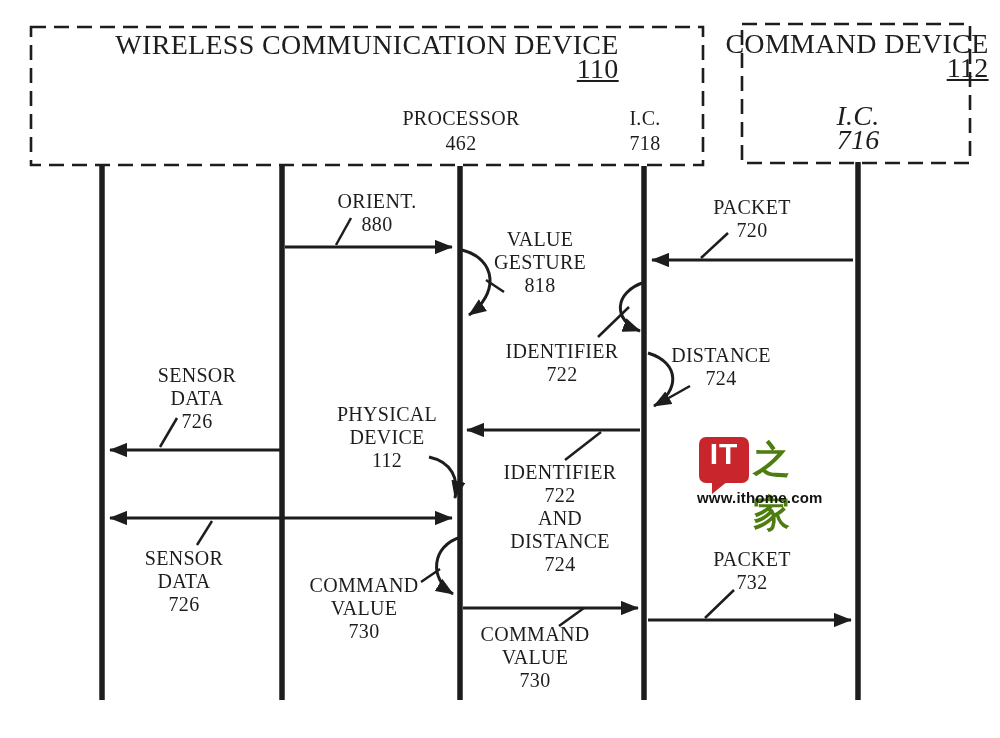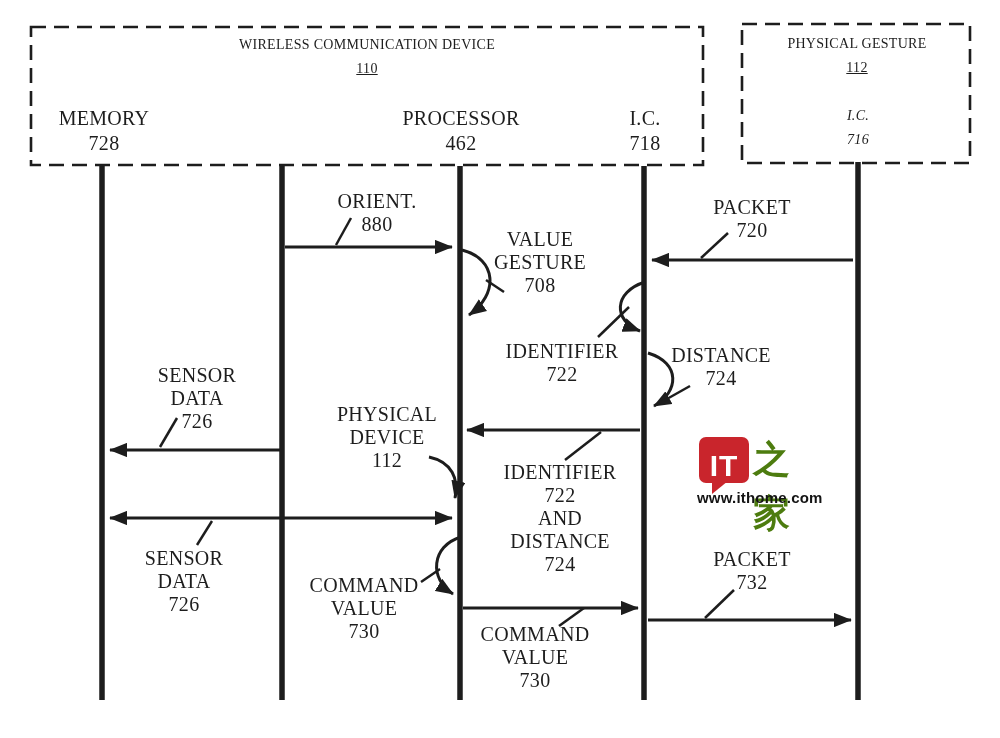--- a/index.html
+++ b/index.html
@@ -7,27 +7,27 @@
     position:relative; width:1000px; height:738px; background:#ffffff;
     font-family:"Liberation Serif", serif; color:#1d1d1d; overflow:hidden;
   }
   #overlay{position:absolute; left:0; top:0;}
   .lbl{
     position:absolute; transform:translateX(-50%); text-align:center;
     font-size:20px; line-height:23px; letter-spacing:.3px; white-space:nowrap;
     color:#1d1d1d;
   }
   .hdr{line-height:25px;}
-  .boxtitle{font-size:14px; line-height:24px;}
+  .boxtitle{font-size:28px; line-height:24px;text-align:right;}
   .u{text-decoration:underline;}
   .it{font-style:italic;}
   
   .wm-box{
     position:absolute; left:699px; top:437px; width:50px; height:46px;
-    background:#c9252c; border-radius:7px; display:flex; align-items:flex-end;
+    background:#c9252c; border-radius:7px; display:flex; align-items:flex-start;
     justify-content:center; font-family:"Liberation Sans", sans-serif;
     font-weight:bold; font-size:30px; color:#ffffff; letter-spacing:1px;
   }
   .wm-tail{
     position:absolute; left:712px; top:481px; width:0; height:0;
     border-top:13px solid #c9252c; border-right:16px solid transparent;
   }
   .wm-cjk{
     position:absolute; left:753px; top:432px; width:62px; height:54px;
     font-size:37px; font-weight:bold; color:#4d7c0f; letter-spacing:-3px;
@@ -85,49 +85,45 @@
     <line x1="421" y1="582" x2="440" y2="569" stroke="#1d1d1d" stroke-width="2.5"></line>
     <line x1="584" y1="608" x2="559" y2="626" stroke="#1d1d1d" stroke-width="2.5"></line>
     <line x1="734" y1="590" x2="705" y2="618" stroke="#1d1d1d" stroke-width="2.5"></line>
   </svg>
 
   <div class="lbl boxtitle" style="left:367px; top:33px;">
     <div>WIRELESS COMMUNICATION DEVICE</div>
     <div class="u">110</div>
   </div>
   <div class="lbl boxtitle" style="left:857px; top:32px;">
-    <div>PHYSICAL GESTURE</div>
+    <div>COMMAND DEVICE</div>
     <div class="u">112</div>
   </div>
   <div class="lbl boxtitle it" style="left:858px; top:104px;">
     <div>I.C.</div>
     <div>716</div>
   </div>
 
-  <div class="lbl hdr" style="left:104px; top:106px;">
-    <div>MEMORY</div>
-    <div>728</div>
-  </div>
   <div class="lbl hdr" style="left:461px; top:106px;">
     <div>PROCESSOR</div>
     <div>462</div>
   </div>
   <div class="lbl hdr" style="left:645px; top:106px;">
     <div>I.C.</div>
     <div>718</div>
   </div>
 
   <div class="lbl" style="left:377px; top:190px;">
     <div>ORIENT.</div>
     <div>880</div>
   </div>
   <div class="lbl" style="left:540px; top:228px;">
     <div>VALUE</div>
     <div>GESTURE</div>
-    <div>708</div>
+    <div>818</div>
   </div>
   <div class="lbl" style="left:752px; top:196px;">
     <div>PACKET</div>
     <div>720</div>
   </div>
   <div class="lbl" style="left:562px; top:340px;">
     <div>IDENTIFIER</div>
     <div>722</div>
   </div>
   <div class="lbl" style="left:721px; top:344px;">

